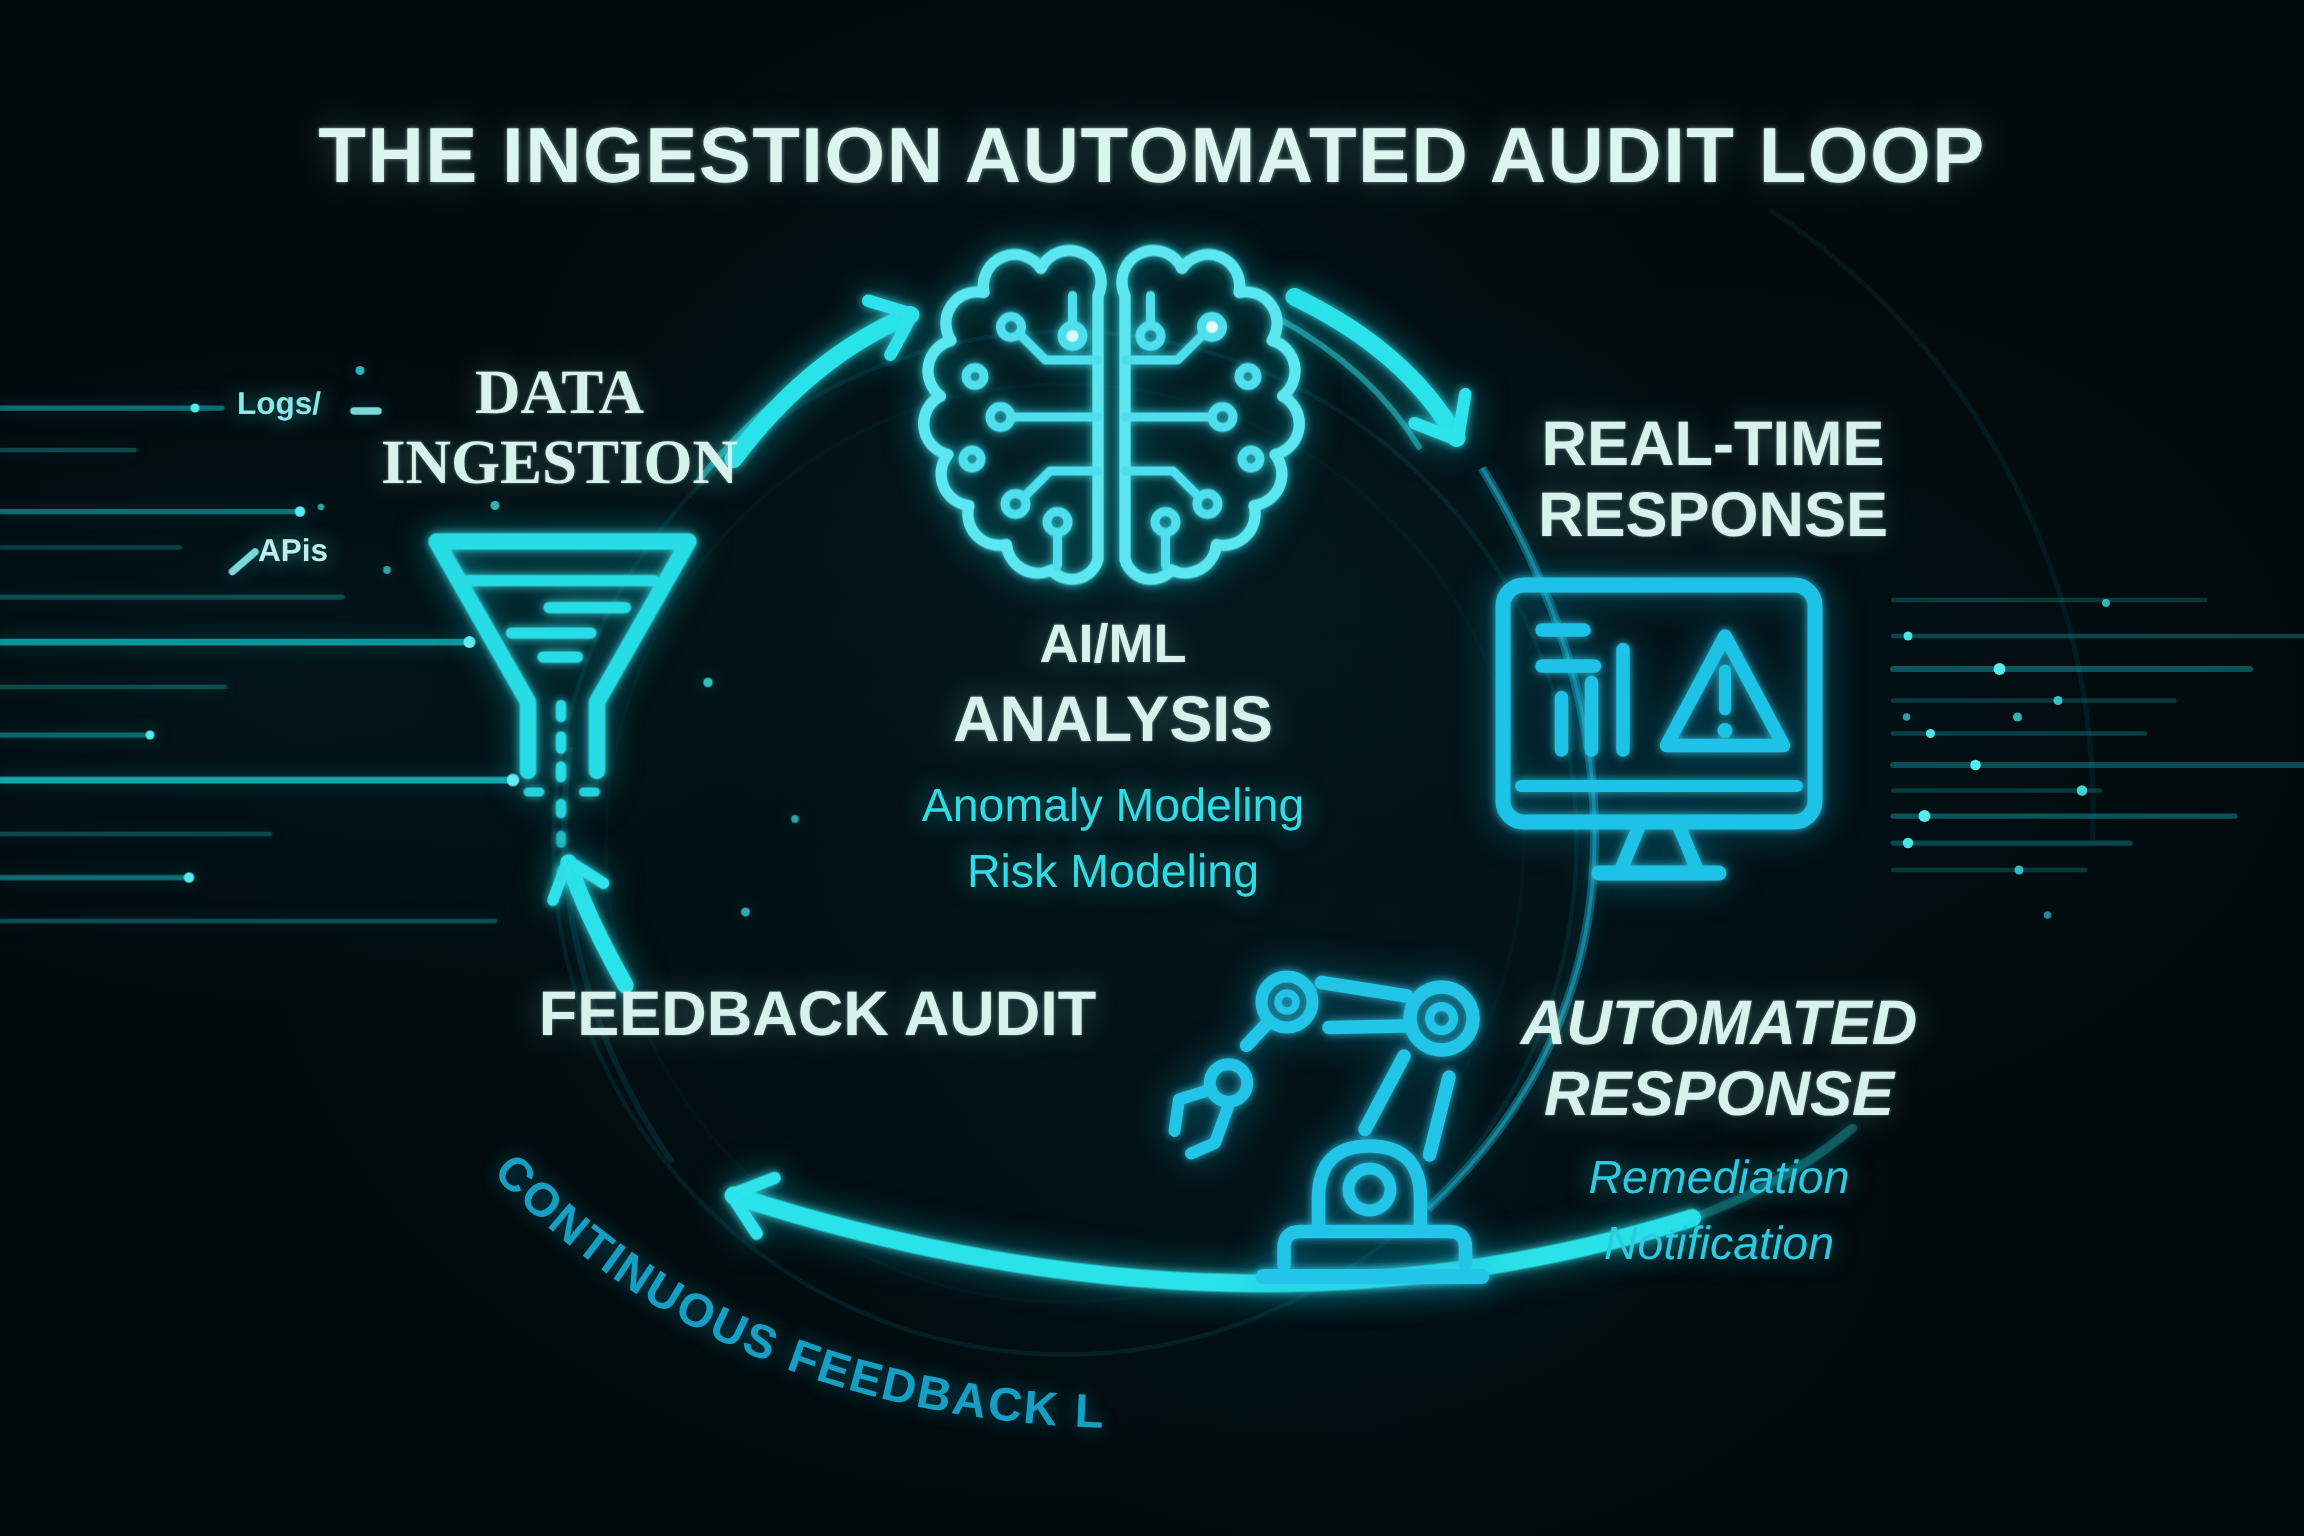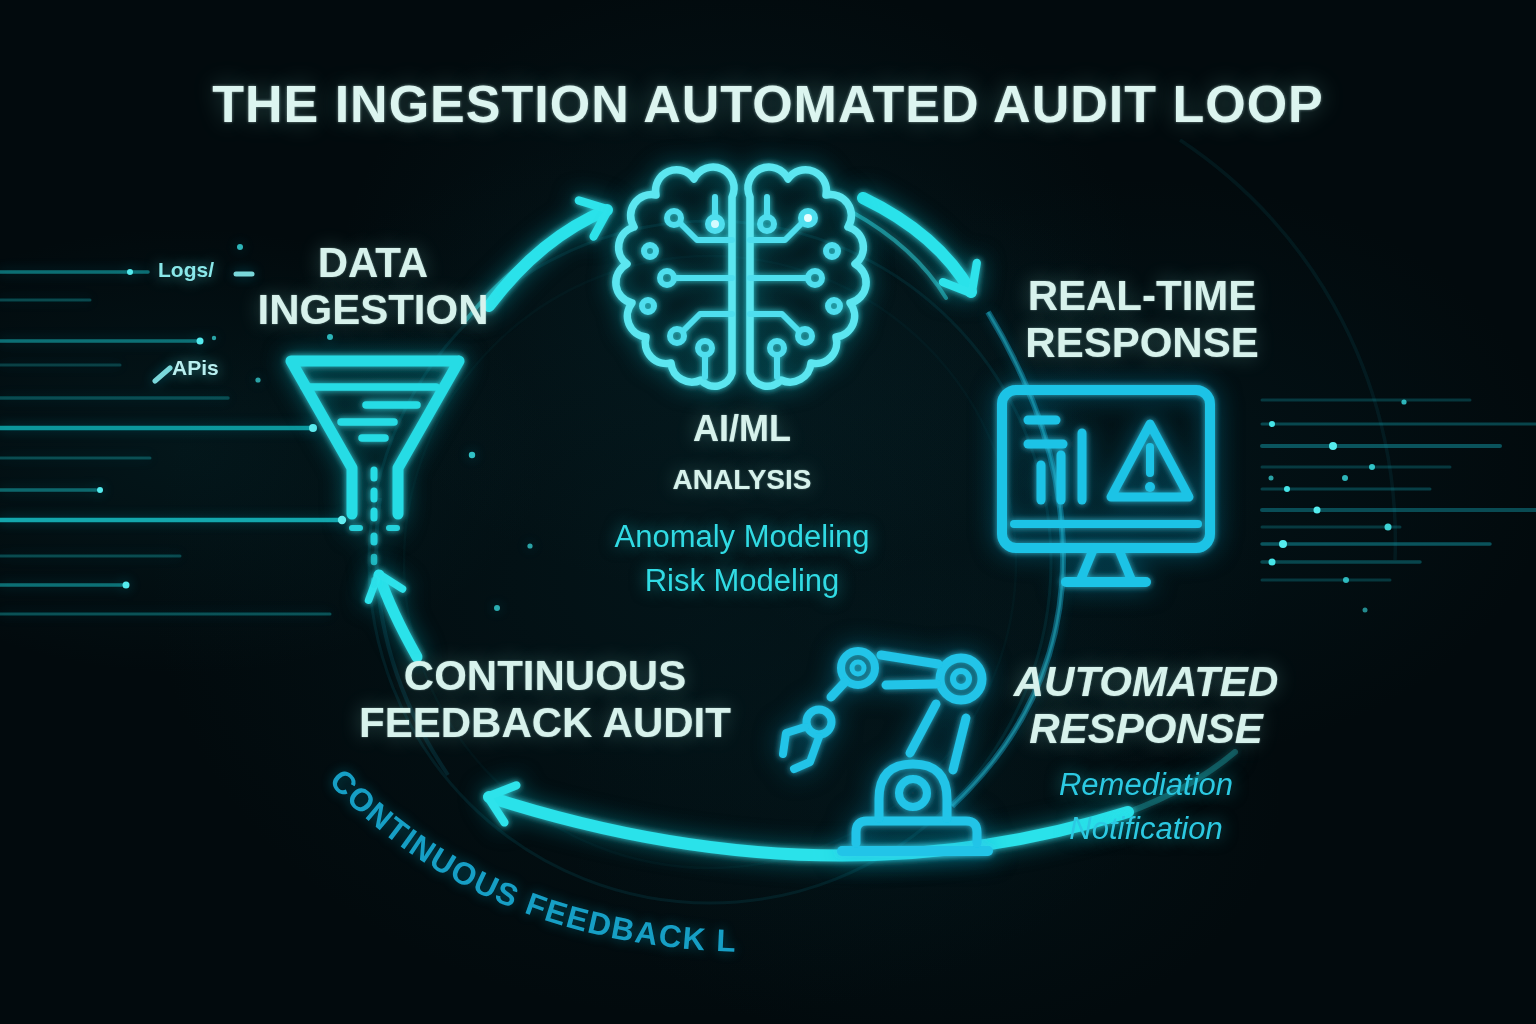--- a/index.html
+++ b/index.html
@@ -23,24 +23,24 @@
   .stage{position:absolute;text-align:center;}
   .stage .h{
     font-weight:700;font-size:42px;line-height:47px;color:#d7f2ec;
     text-shadow:0 0 20px rgba(150,235,225,.33),0 0 2px rgba(215,250,245,.45);
   }
   .stage .sub{
     font-weight:400;font-size:31px;line-height:44px;color:#31dbe4;
     text-shadow:0 0 16px rgba(40,216,226,.55);
   }
   .stage .subwrap{margin-top:11px;}
-  #stage-ingestion{left:173px;top:239px;width:400px;}
+  #stage-ingestion{left:173px;top:239px;width:400px;font-family:Liberation Serif, serif;}
   #stage-analysis{left:542px;top:402px;width:400px;}
   #stage-analysis .big{font-size:36px;line-height:54px;}
-  #stage-analysis .mid{font-size:28px;line-height:48px;}
+  #stage-analysis .mid{font-size:43px;line-height:48px;}
   #stage-insights{left:942px;top:272px;width:400px;}
   #stage-response{left:946px;top:658px;width:400px;font-style:italic;}
   #stage-response .sub{color:#2cc9e2;}
   #stage-feedback{left:340px;top:652px;width:410px;}
   .input-label{
     position:absolute;font-weight:700;font-size:21px;line-height:1;
     text-shadow:0 0 14px rgba(90,225,230,.6);
   }
   #label-logs{left:158px;top:259px;color:#8ae8ea;}
   #label-apis{left:172px;top:357px;color:#b9eff0;}
@@ -264,17 +264,16 @@
   <div class="stage" id="stage-response">
     <div class="h">AUTOMATED</div>
     <div class="h">RESPONSE</div>
     <div class="subwrap">
       <div class="sub">Remediation</div>
       <div class="sub">Notification</div>
     </div>
   </div>
 
   <div class="stage" id="stage-feedback">
-    <div class="h">CONTINUOUS</div>
     <div class="h">FEEDBACK AUDIT</div>
   </div>
 
 </div>
 
 </body></html>

